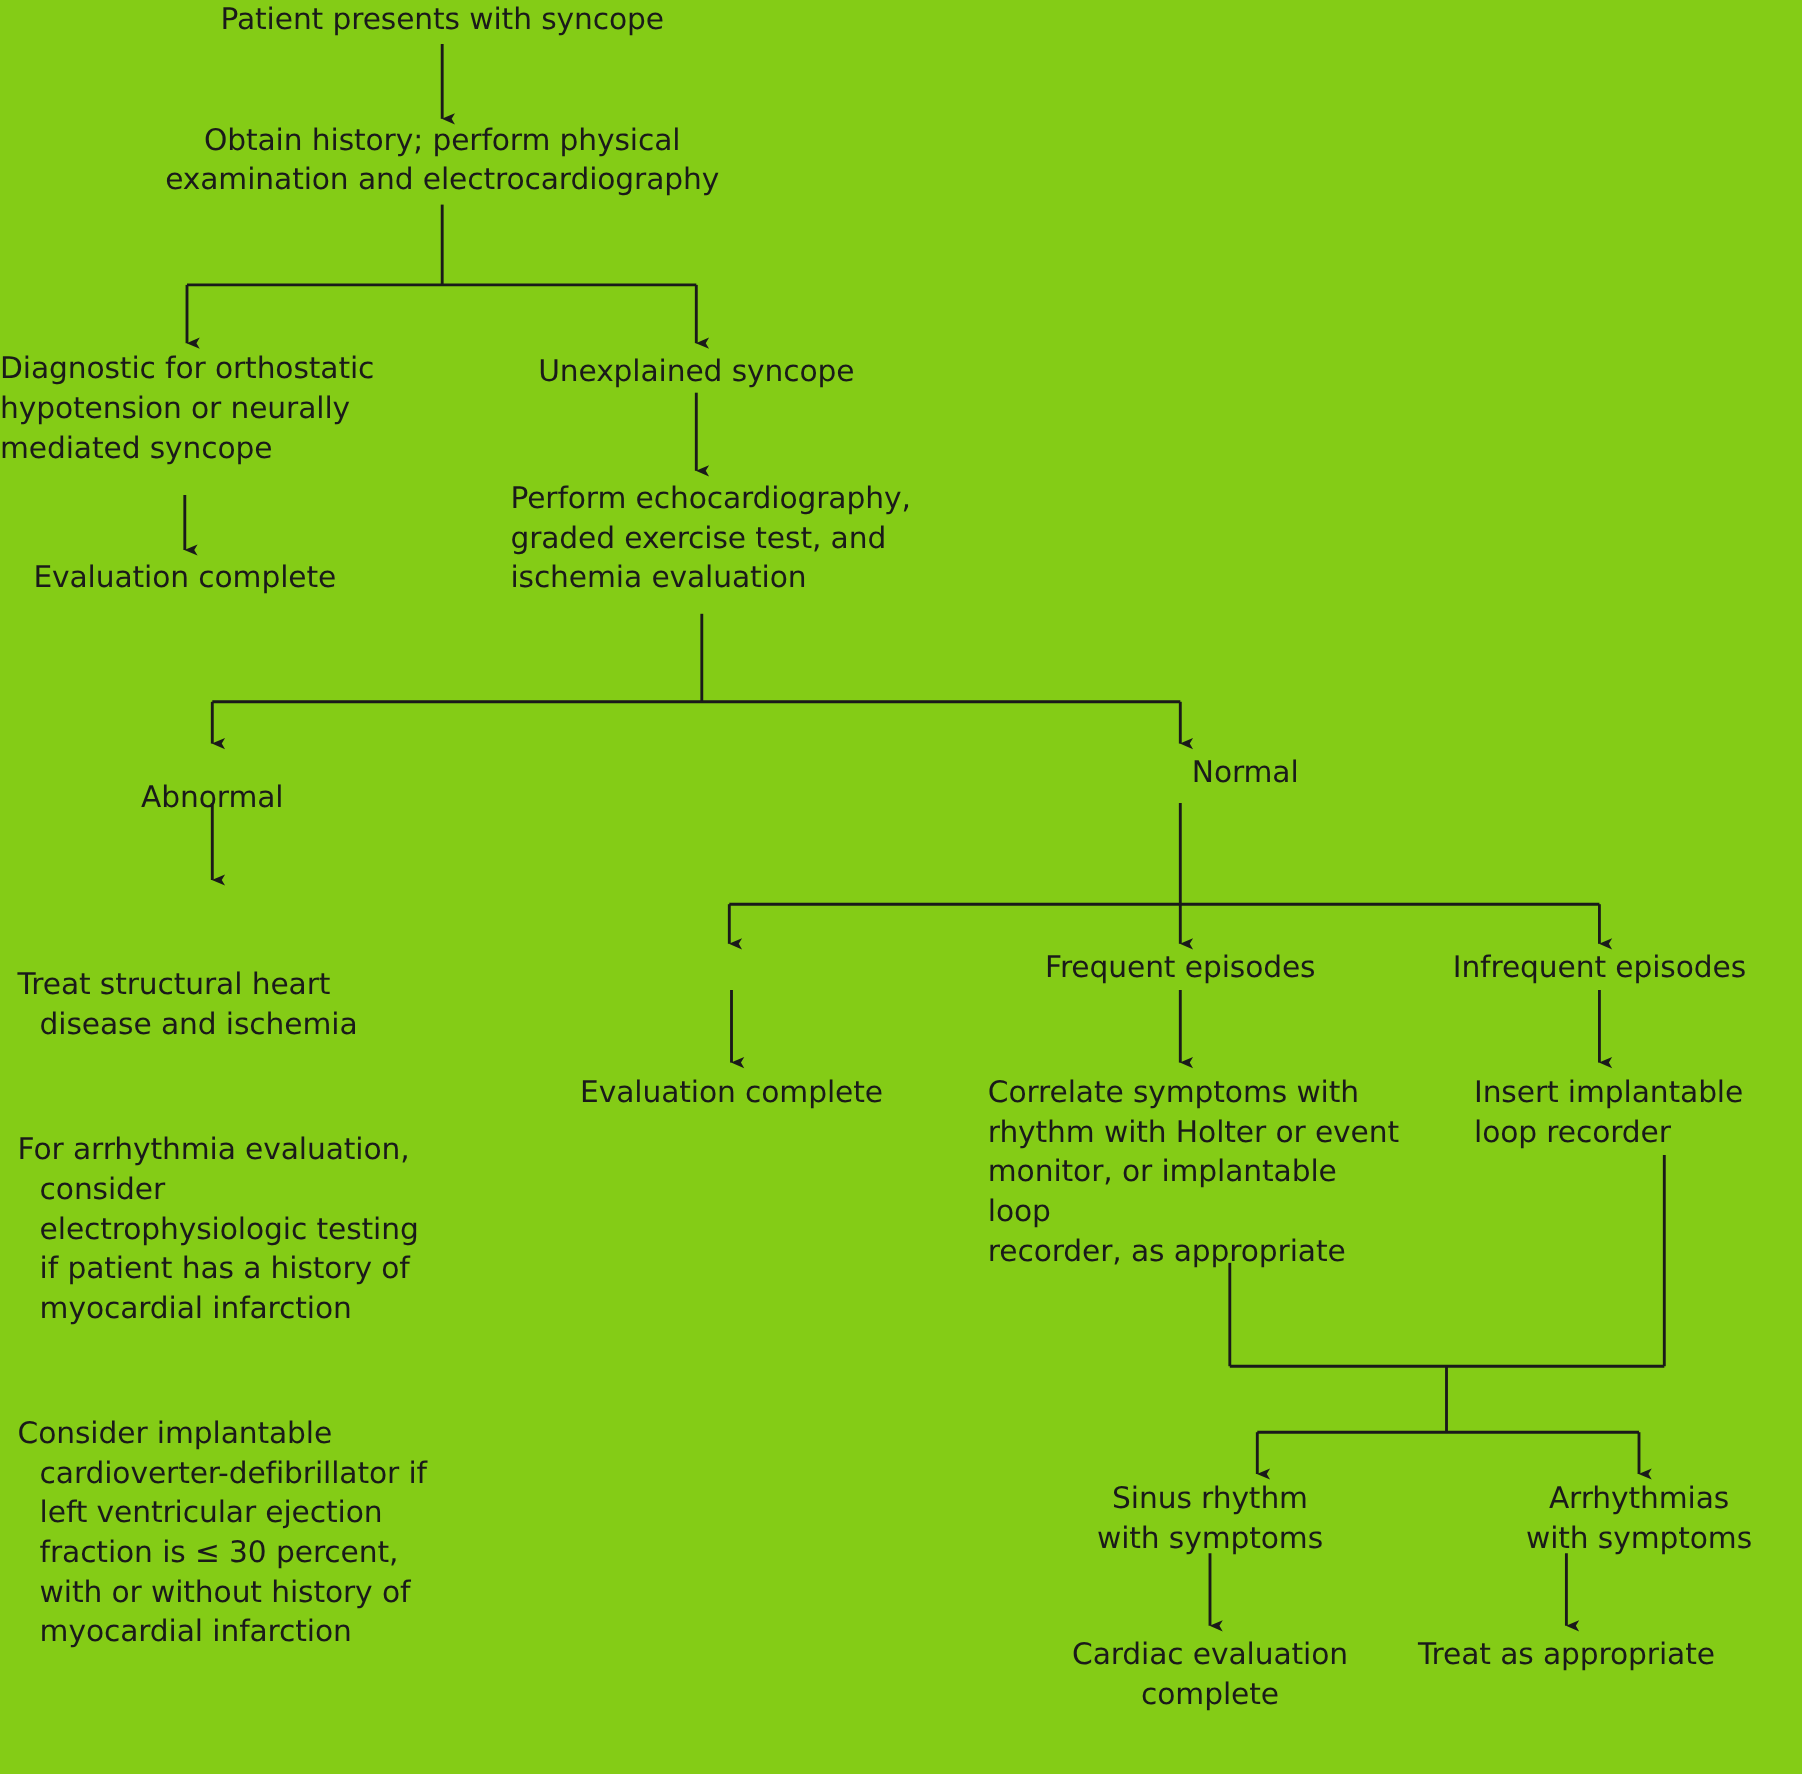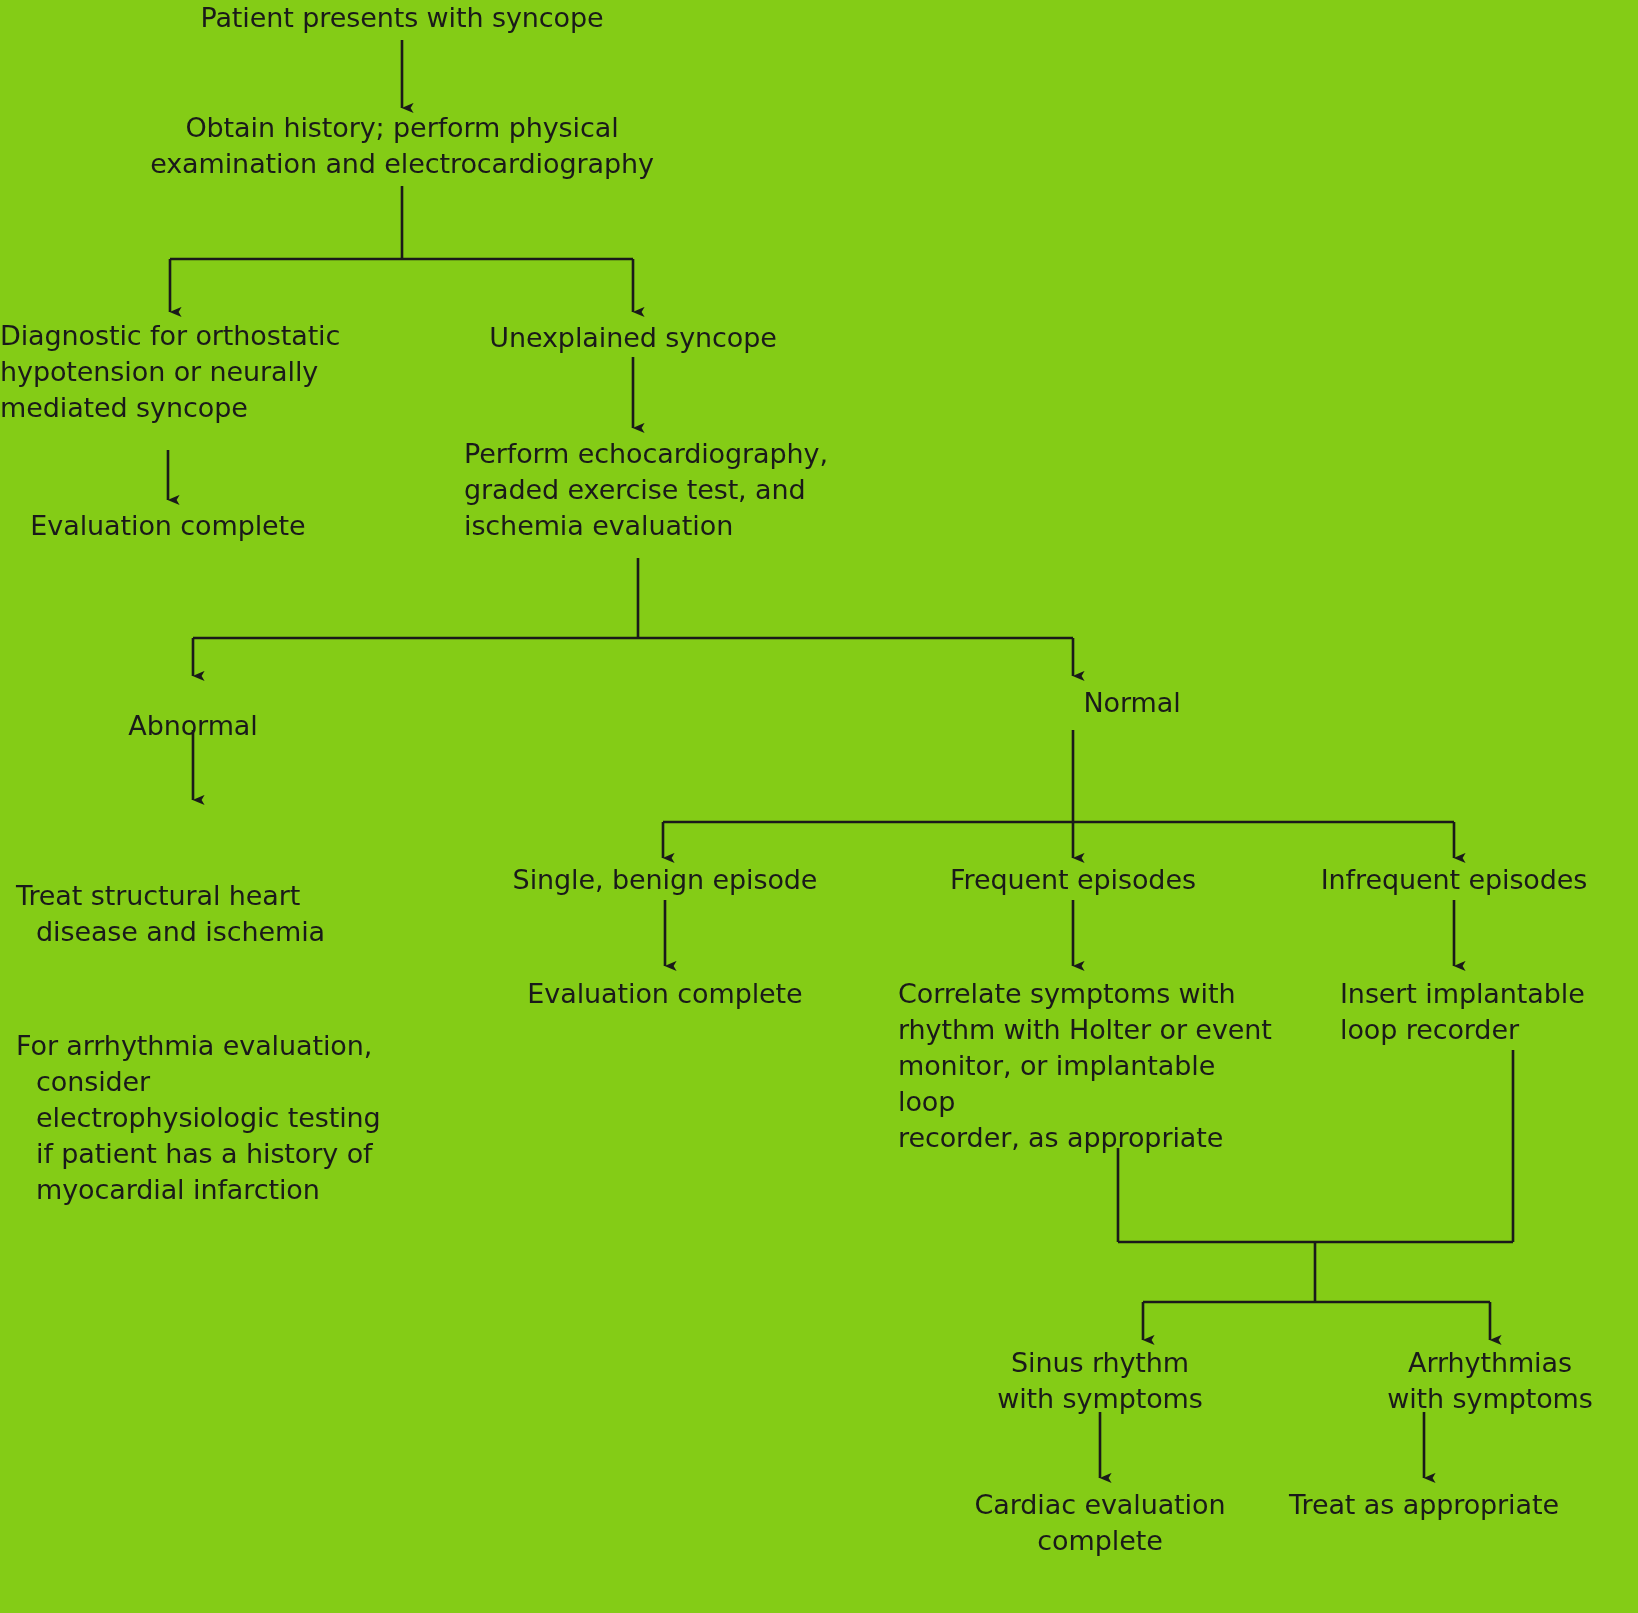--- a/index.html
+++ b/index.html
@@ -111,23 +111,23 @@
 graded exercise test, and
 ischemia evaluation</div>
 
   <div class="node ctr" style="left:193px; top:685px; width:320px;margin-top:23px;">Abnormal</div>
 
   <div class="node ctr" style="left:1132px; top:685px; width:320px;">Normal</div>
 
   <div class="node lft" style="left:0px; top:806px; width:400px;">
     <div class="hang blk">Treat structural heart disease and ischemia</div>
     <div class="hang blk">For arrhythmia evaluation, consider electrophysiologic testing if patient has a history of myocardial infarction</div>
+    <div class="hang blk">Consider implantable cardioverter-defibrillator if left ventricular ejection fraction is ≤ 30 percent, with or without history of myocardial infarction</div>
   </div>
 
-  <div class="node ctr" style="left:665px; top:862px; width:420px;">Single, benign episode</div>
 
   <div class="node ctr" style="left:665px; top:976px; width:420px;">Evaluation complete</div>
 
   <div class="node ctr" style="left:1073px; top:862px; width:400px;">Frequent episodes</div>
 
   <div class="node lft" style="left:898px; top:976px; width:380px;">Correlate symptoms with
 rhythm with Holter or event
 monitor, or implantable loop
 recorder, as appropriate</div>
 

